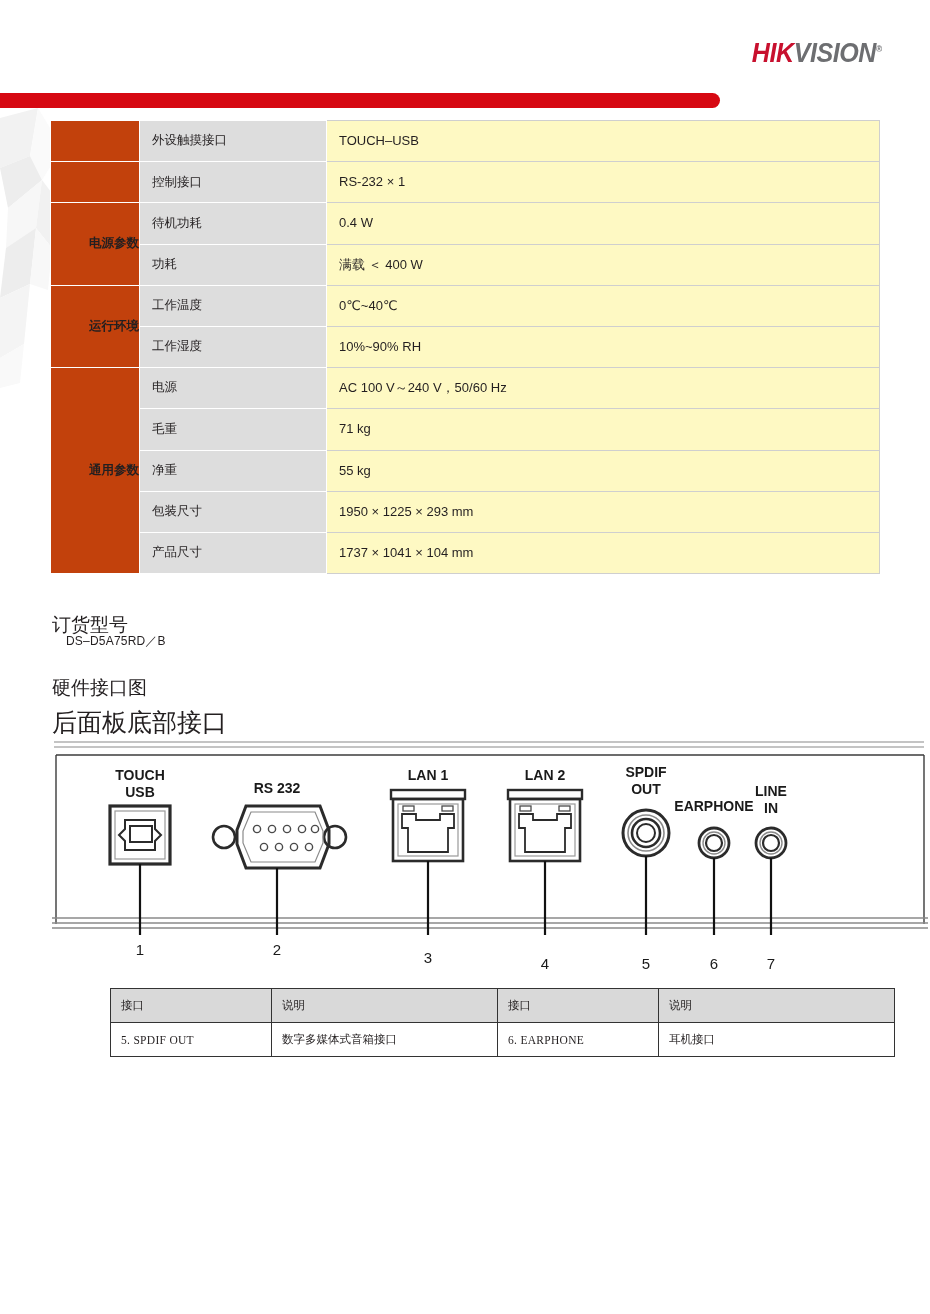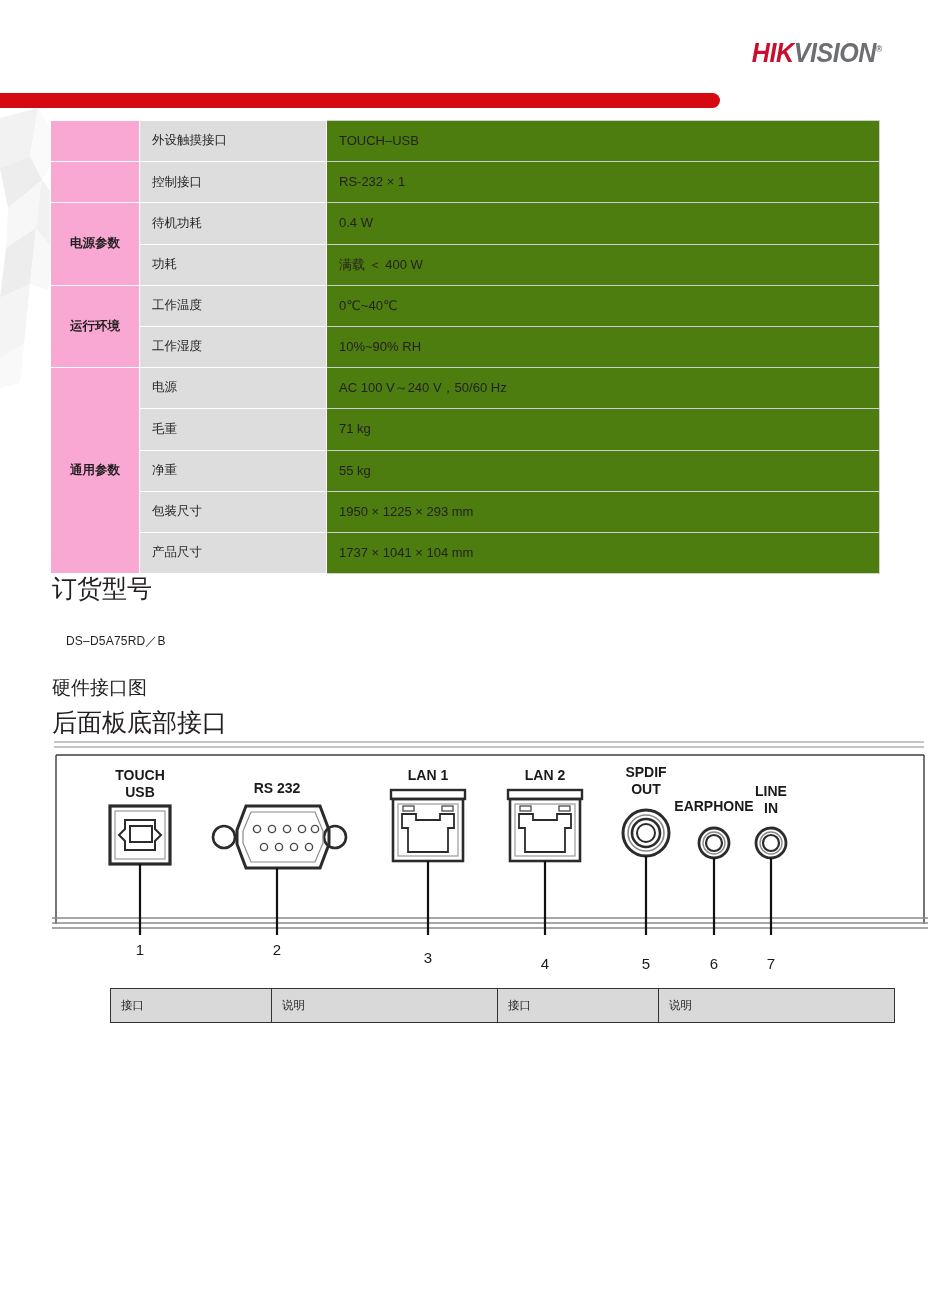--- a/index.html
+++ b/index.html
@@ -70,41 +70,41 @@
   .spec-table td {
     border: 1px solid #ffffff;
     font-size: 12.5px;
     line-height: 1.4;
     padding: 11px 0 11px 12px;
     vertical-align: middle;
     height: 18px;
   }
   .spec-table td.cat {
     width: 88px;
-    background: #f9a8d4;
+    background: #c2410c;
     font-weight: bold;
-    text-align: center;
+    text-align: right;
     padding-left: 0;
   }
   .spec-table td.name {
     width: 174px;
     background: #dddddd;
   }
   .spec-table td.val {
-    background: #4d7c0f;
+    background: #fef9c3;
     border: 1px solid #cfcfcf;
     font-size: 13px;
   }
 
   
   .h-order {
     position: absolute;
     left: 52px;
-    top: 572px;
-    font-size: 25px;
+    top: 612px;
+    font-size: 19px;
     font-weight: 500;
   }
   .order-model {
     position: absolute;
     left: 66px;
     top: 633px;
     font-size: 12px;
     letter-spacing: 0.2px;
   }
   .h-hw {
@@ -344,14 +344,20 @@
 <table class="if-table">
   <thead>
     <tr>
       <td class="c1">接口</td>
       <td class="c2">说明</td>
       <td class="c3">接口</td>
       <td class="c4">说明</td>
     </tr>
   </thead>
   <tbody>
+    <tr>
+      <td class="mono-ish">5. SPDIF OUT</td>
+      <td>数字多媒体式音箱接口</td>
+      <td class="mono-ish">6. EARPHONE</td>
+      <td>耳机接口</td>
+    </tr>
   </tbody>
 </table>
 
 </body></html>

